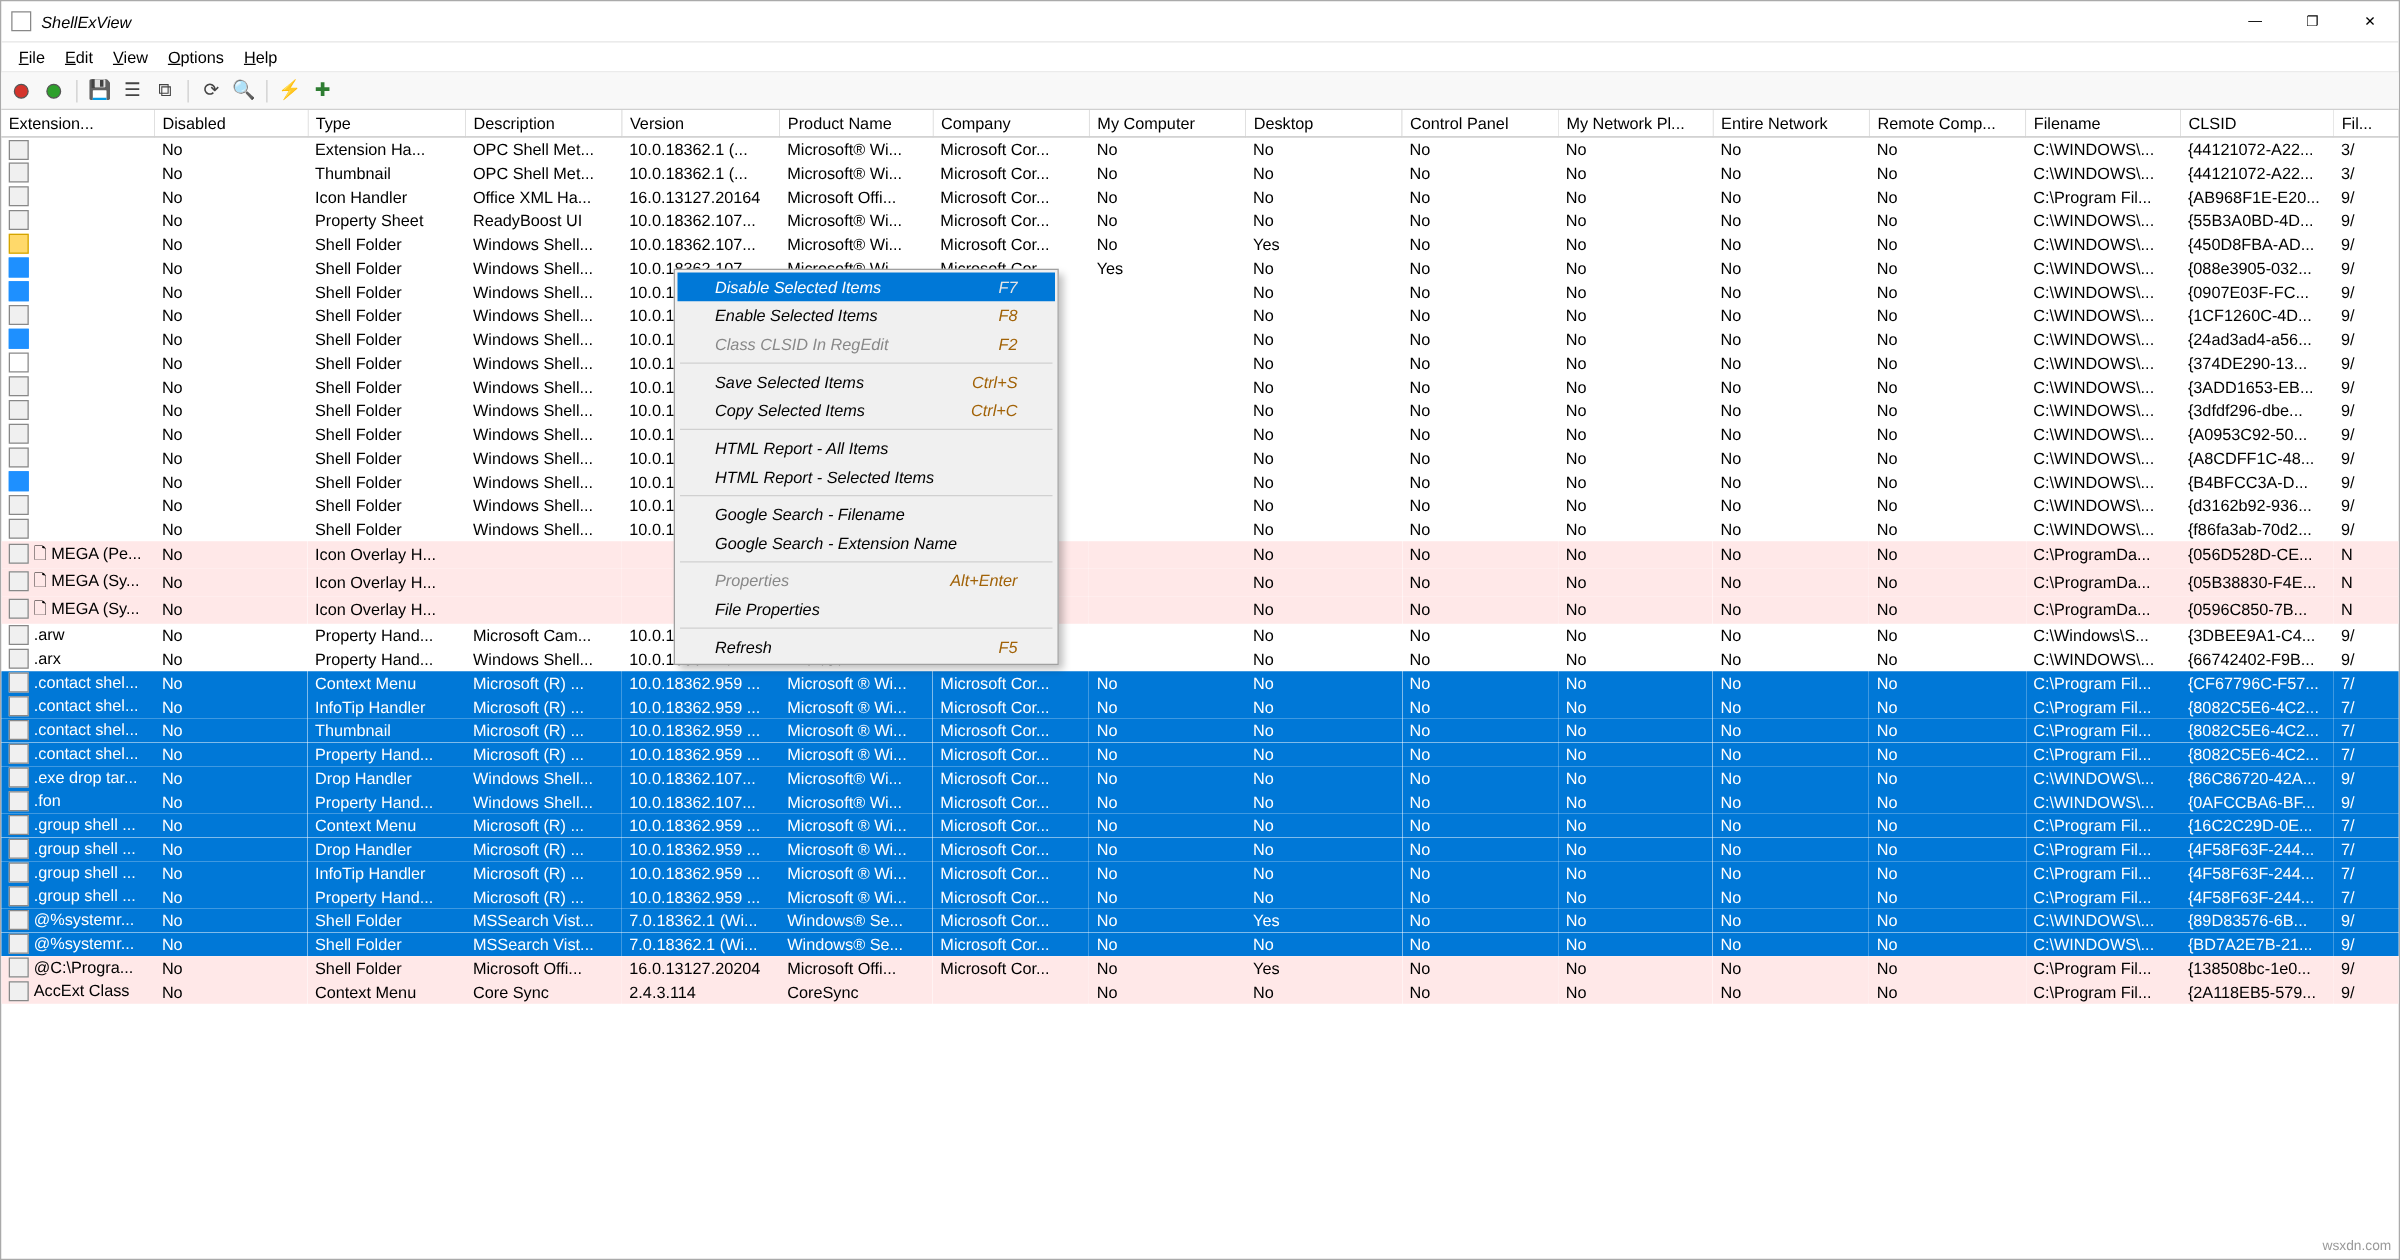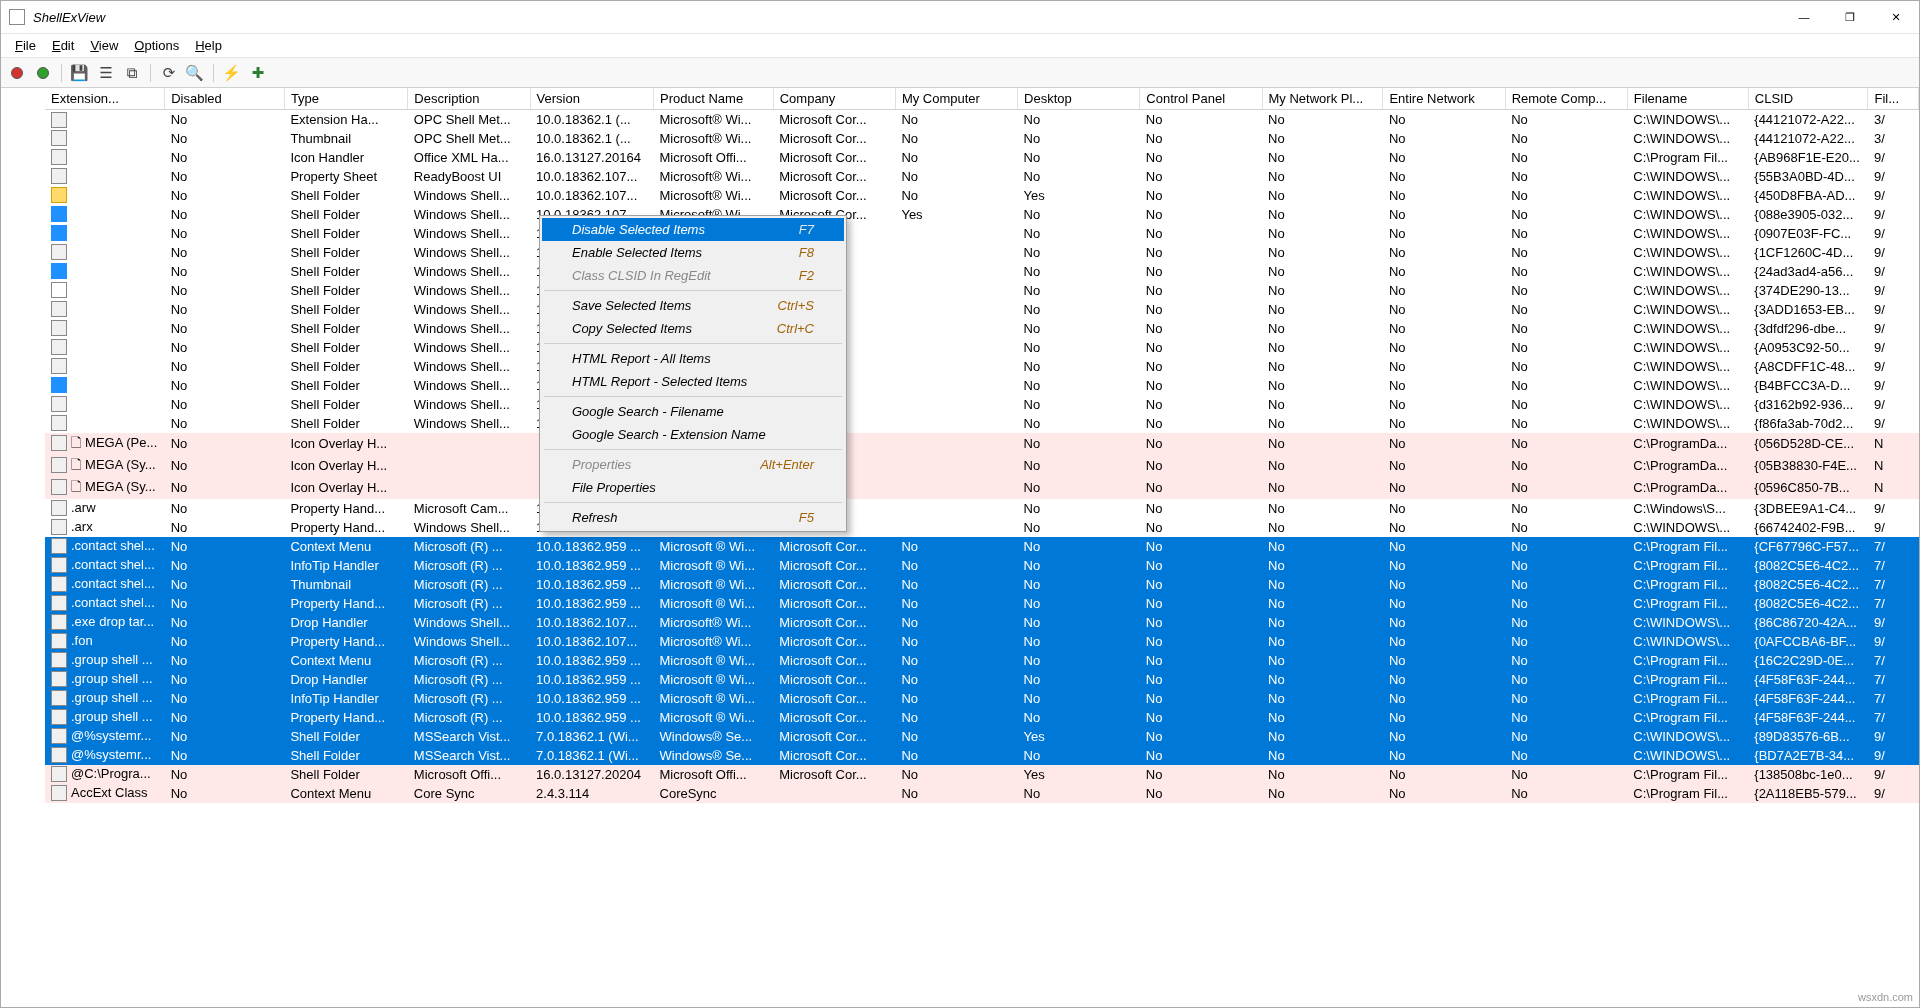--- a/index.html
+++ b/index.html
@@ -15,21 +15,21 @@
   .menubar .menu-item { padding: 2px 8px; }
   .menubar .menu-item .ul { text-decoration: underline; }
 
   .toolbar { height: 30px; display:flex; align-items:center; gap: 6px; padding: 0 6px; border-bottom: 1px solid #d0d0d0; background:#f8f8f8; }
   .tbtn { width: 20px; height: 20px; display:flex; align-items:center; justify-content:center; border-radius:2px; }
   .tsep { width:1px; height:18px; background:#ccc; margin: 0 2px; }
   .dot { width:12px; height:12px; border-radius:50%; border:1px solid #555; }
   .dot.red { background:#d4342c; } .dot.green { background:#2ea02c; }
   .ico { font-family: "Segoe UI Symbol", sans-serif; font-size:15px; color:#444; line-height:1; }
 
-  .grid { flex:1; overflow:auto; position:relative;margin-left:44px; }
+  .grid { flex:1; overflow:auto; position:relative; }
   table { border-collapse: collapse; width: 100%; table-layout: fixed; }
   th { text-align:left; font-weight:400; padding: 3px 6px; border-right:1px solid #e0e0e0; border-bottom:1px solid #d0d0d0; background:#fff; white-space:nowrap; overflow:hidden; text-overflow:ellipsis; position:sticky; top:0; }
   td { padding: 0 6px; height: 19px; white-space:nowrap; overflow:hidden; text-overflow:ellipsis; border-bottom: 0; }
   tr.sel td { background:#0078d7; color:#fff; }
   tr.pink td { background:#ffe8e8; }
   .row-ico { width:16px; height:16px; display:inline-block; vertical-align:middle; margin-right:4px; border:1px solid #888; background:#f0f0f0; font-size:9px; text-align:center; line-height:14px; overflow:hidden;}
   .row-ico.blue { background:#1e90ff; border-color:#1e90ff; }
   .row-ico.folder { background:#ffd96a; border-color:#d4a400; }
   .row-ico.arrow { background:#fff; }
 
@@ -743,21 +743,21 @@
             <td>7.0.18362.1 (Wi...</td>
             <td>Windows® Se...</td>
             <td>Microsoft Cor...</td>
             <td>No</td>
             <td>No</td>
             <td>No</td>
             <td>No</td>
             <td>No</td>
             <td>No</td>
             <td>C:\WINDOWS\...</td>
-            <td>{BD7A2E7B-34...</td>
+            <td>{BD7A2E7B-21...</td>
             <td>9/</td>
           </tr>
           <tr class="pink">
             <td><span class="row-ico doc"></span><span>@C:\Progra...</span></td>
             <td>No</td>
             <td>Shell Folder</td>
             <td>Microsoft Offi...</td>
             <td>16.0.13127.20204</td>
             <td>Microsoft Offi...</td>
             <td>Microsoft Cor...</td>

